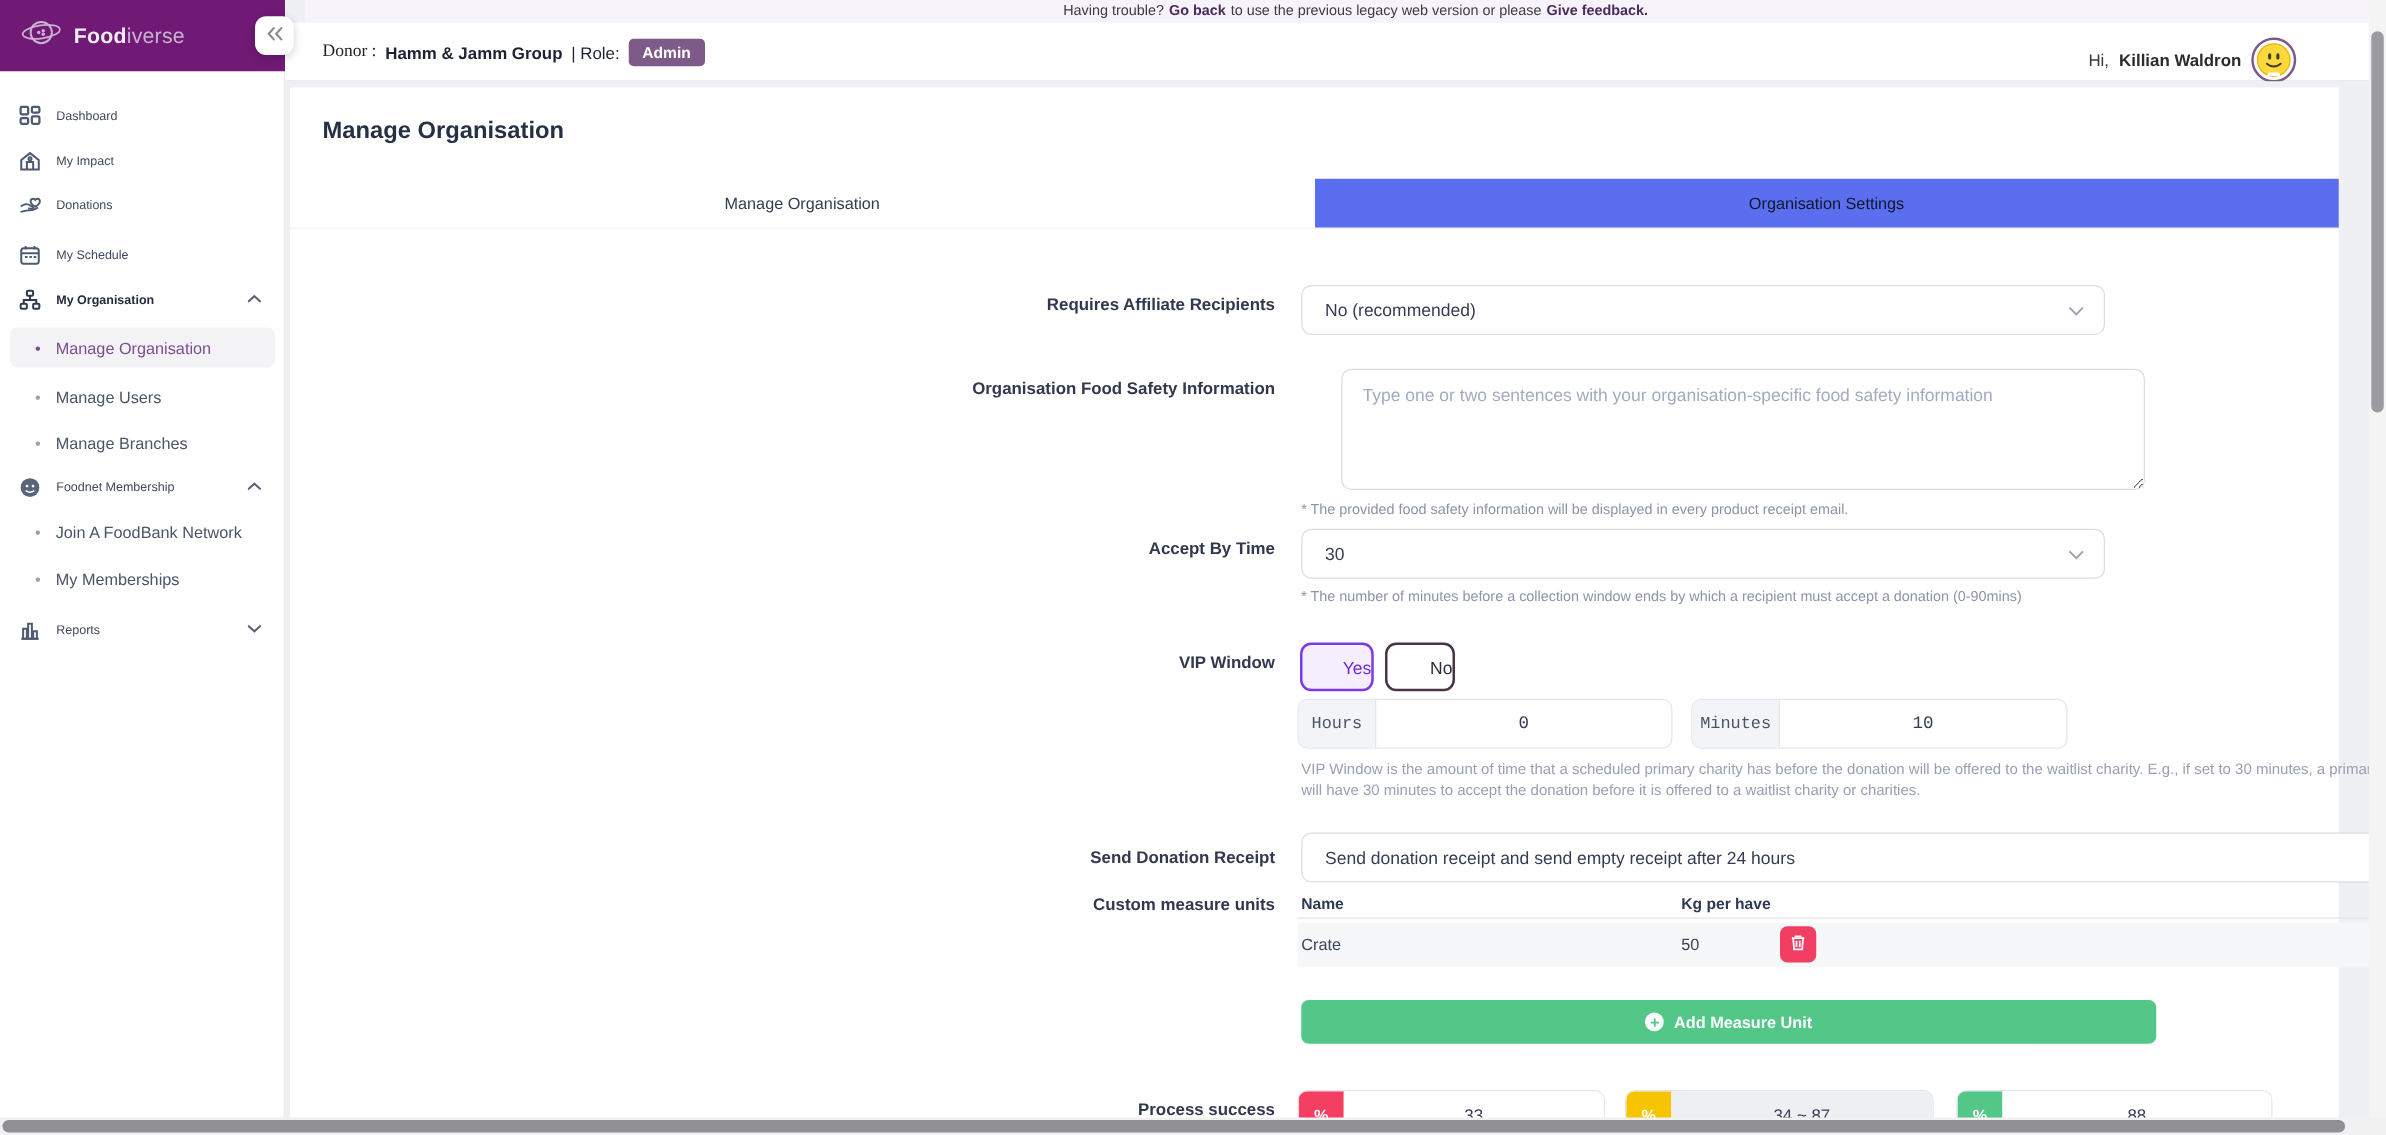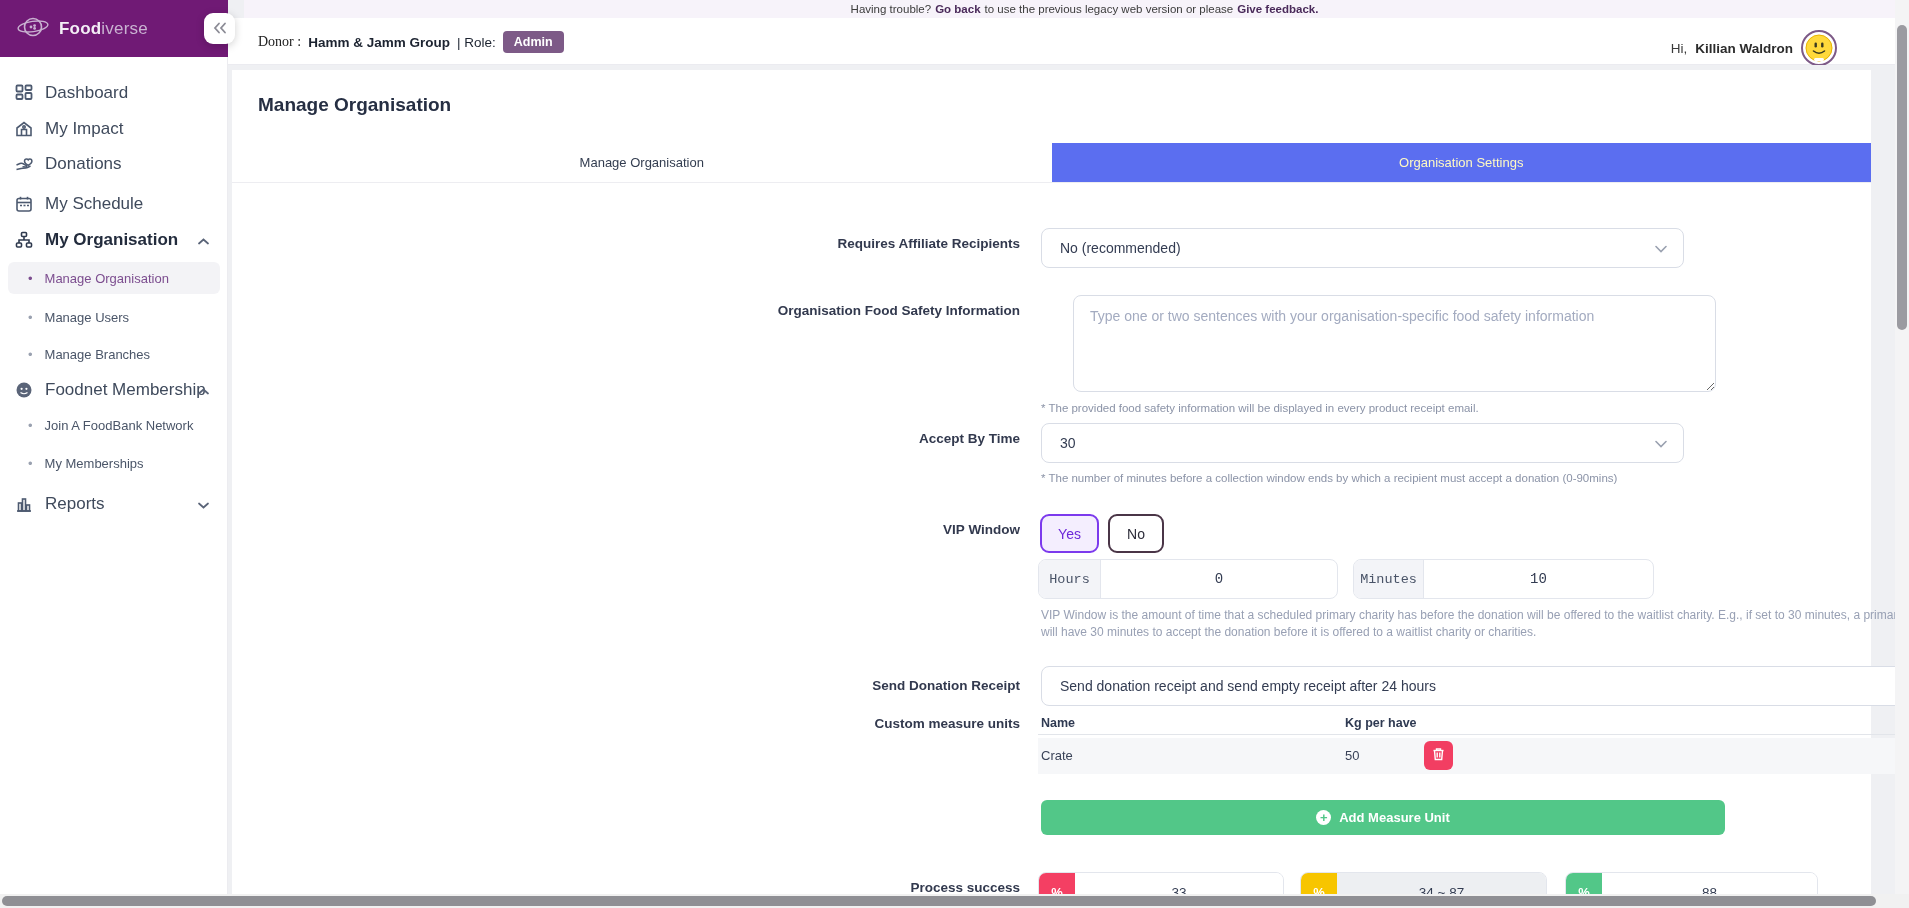--- a/index.html
+++ b/index.html
@@ -8,21 +8,21 @@
   .page { position:absolute; inset:0; }
 
   
   .sidebar { position:absolute; left:0; top:0; width:228px; height:908px; background:#ffffff; border-right:1px solid #ececf0; z-index:5; }
   .sidebar-header { position:absolute; left:0; top:0; width:228px; height:57px; background:#701a75; display:flex; align-items:center; padding-left:16px; }
   .brand { display:flex; align-items:center; gap:9px; }
   .brand-text { font-size:17px; letter-spacing:.2px; }
   .brand-text b { color:#f3eef6; font-weight:700; }
   .brand-text span { color:#c9b2d1; font-weight:400; }
   .collapse-btn { position:absolute; left:204px; top:13px; width:31px; height:31px; background:#fff; border-radius:9px; box-shadow:0 2px 8px rgba(0,0,0,.18); display:flex; align-items:center; justify-content:center; cursor:pointer; z-index:6; }
-  .nav-item { position:absolute; left:0; width:228px; height:30px; display:flex; align-items:center; gap:12px; padding-left:14px; color:#3f4a5c; font-size:17px; cursor:pointer; }
+  .nav-item { position:absolute; left:0; width:228px; height:30px; display:flex; align-items:center; gap:12px; padding-left:14px; color:#3f4a5c; font-size:10px; cursor:pointer; }
   .nav-item .nav-ic { width:19px; height:19px; flex:0 0 19px; display:flex; align-items:center; justify-content:center; }
   .nav-item.section-open { font-weight:700; color:#232c3d; }
   .nav-chevron { position:absolute; left:198px; top:50%; transform:translateY(-50%); }
   .sub-item { position:absolute; left:8px; width:212px; height:32px; display:flex; align-items:center; font-size:13px; color:#4a5568; cursor:pointer; border-radius:6px; padding-left:20px; }
   .sub-item::before { content:"•"; color:#9aa1b0; margin-right:12px; font-size:13px; }
   .sub-item.active { background:#f3f3f6; color:#7c4d8f; }
   .sub-item.active::before { color:#7c4d8f; }
 
   
   .banner { position:absolute; left:228px; top:0; width:1681px; height:18px; background:#f7f3fa; display:flex; align-items:center; justify-content:center; font-size:11.5px; color:#3b3b3b; gap:4px;margin-left:16px; }
@@ -38,30 +38,30 @@
   .user-line { position:absolute; right:72px; top:12px; display:flex; align-items:center; gap:8px; font-size:13.5px; color:#3a3a3a; }
   .user-name { font-weight:600; color:#2c2c2c; }
   .avatar { width:36px; height:36px; border-radius:50%; border:2px solid #7d5a87; background:#fff; display:flex; align-items:center; justify-content:center; cursor:pointer; }
 
   
   .content-bg { position:absolute; left:228px; top:65px; width:1681px; height:843px; background:#eff0f3; }
   .card { position:absolute; left:232px; top:70px; width:1639px; height:838px; background:#ffffff; }
   .page-title { position:absolute; left:26px; top:24px; font-size:19px; font-weight:700; color:#262f43; }
   .tabs { position:absolute; left:0; top:73px; width:1639px; height:40px; display:flex; border-bottom:1px solid #ededf1; }
   .tab { flex:1; display:flex; align-items:center; justify-content:center; font-size:13px; color:#333d50; cursor:pointer; background:#fff; }
-  .tab.active { background:#5b6ef0; color:#fef9c3; }
+  .tab.active { background:#5b6ef0; color:#0f172a; }
 
   
   .flabel { position:absolute; left:330px; width:458px; text-align:right; font-size:13.5px; font-weight:700; color:#32394e; }
   .select-box { position:absolute; height:40px; background:#fff; border:1px solid #d9dde6; border-radius:8px; display:flex; align-items:center; padding:0 18px; font-size:14px; color:#333c52; cursor:pointer; }
   .select-box .chev { position:absolute; right:16px; }
   textarea.fs-area { position:absolute; left:809px; top:225px; width:643px; height:97px; border:1px solid #d9dde6; border-radius:8px; padding:12px 16px; font-family:"Liberation Sans", sans-serif; font-size:14px; color:#333c52; resize:both; outline:none;margin-left:32px; }
   textarea.fs-area::placeholder { color:#a3abc0; }
   .note { position:absolute; left:809px; font-size:11.5px; color:#8b93a7; }
-  .toggle-btn { position:absolute; height:39px; border-radius:9px; display:flex; align-items:center; justify-content:center; font-size:14px; cursor:pointer; background:#fff; }
+  .toggle-btn { position:absolute; height:39px; border-radius:9px; display:flex; align-items:center; justify-content:flex-end; font-size:14px; cursor:pointer; background:#fff; }
   .toggle-yes { left:808px; top:444px; width:59px; border:2px solid #7c3aed; background:#f4eefe; color:#6d28d9; }
   .toggle-no  { left:876px; top:444px; width:56px; border:2px solid #4a3547; color:#2d2d3a; }
   .unit-group { position:absolute; height:40px; border:1px solid #e3e6ed; border-radius:8px; background:#fff; display:flex; overflow:hidden;font-family:Liberation Mono, monospace; }
   .unit-label { background:#f3f4f8; border-right:1px solid #e3e6ed; display:flex; align-items:center; justify-content:center; font-size:13.5px; color:#4a5468; }
   .unit-value { flex:1; display:flex; align-items:center; justify-content:center; font-size:14px; color:#333c52; }
   .vip-desc { position:absolute; left:809px; top:537px; width:912px; font-size:12px; line-height:17px; color:#98a0b4; }
 
   .mu-header { position:absolute; font-size:12.5px; font-weight:700; color:#2f3a52; }
   .mu-header-line { position:absolute; left:806px; top:664px; width:912px; border-bottom:1px solid #e2e5ea; }
   .mu-row { position:absolute; left:806px; top:668px; width:912px; height:36px; background:#f6f7f9; }

